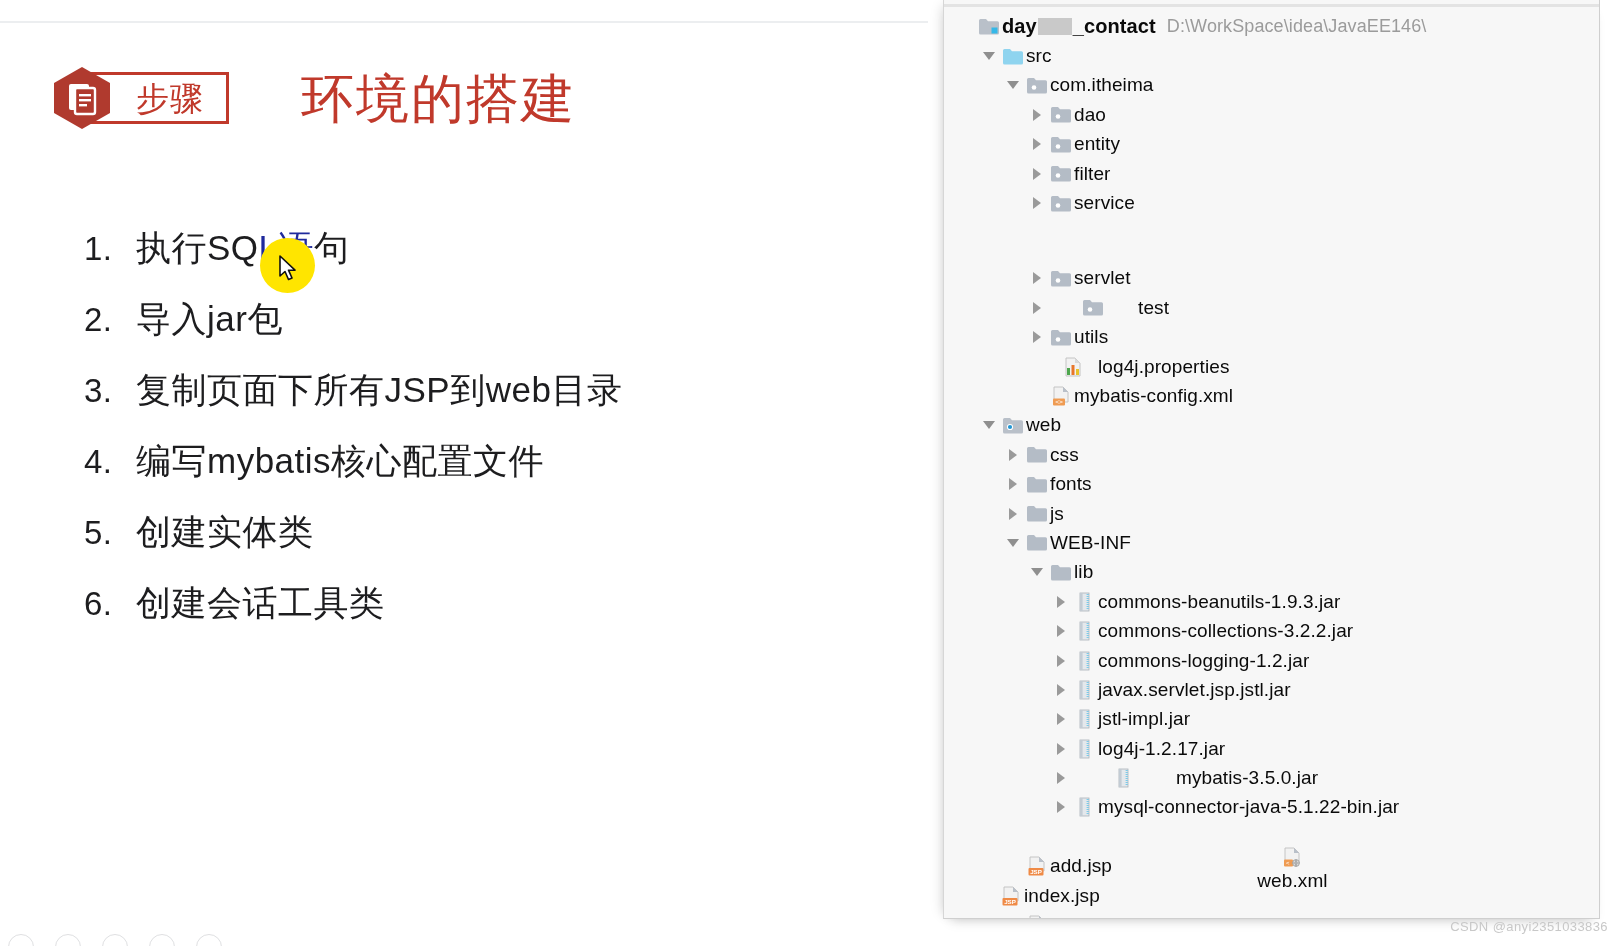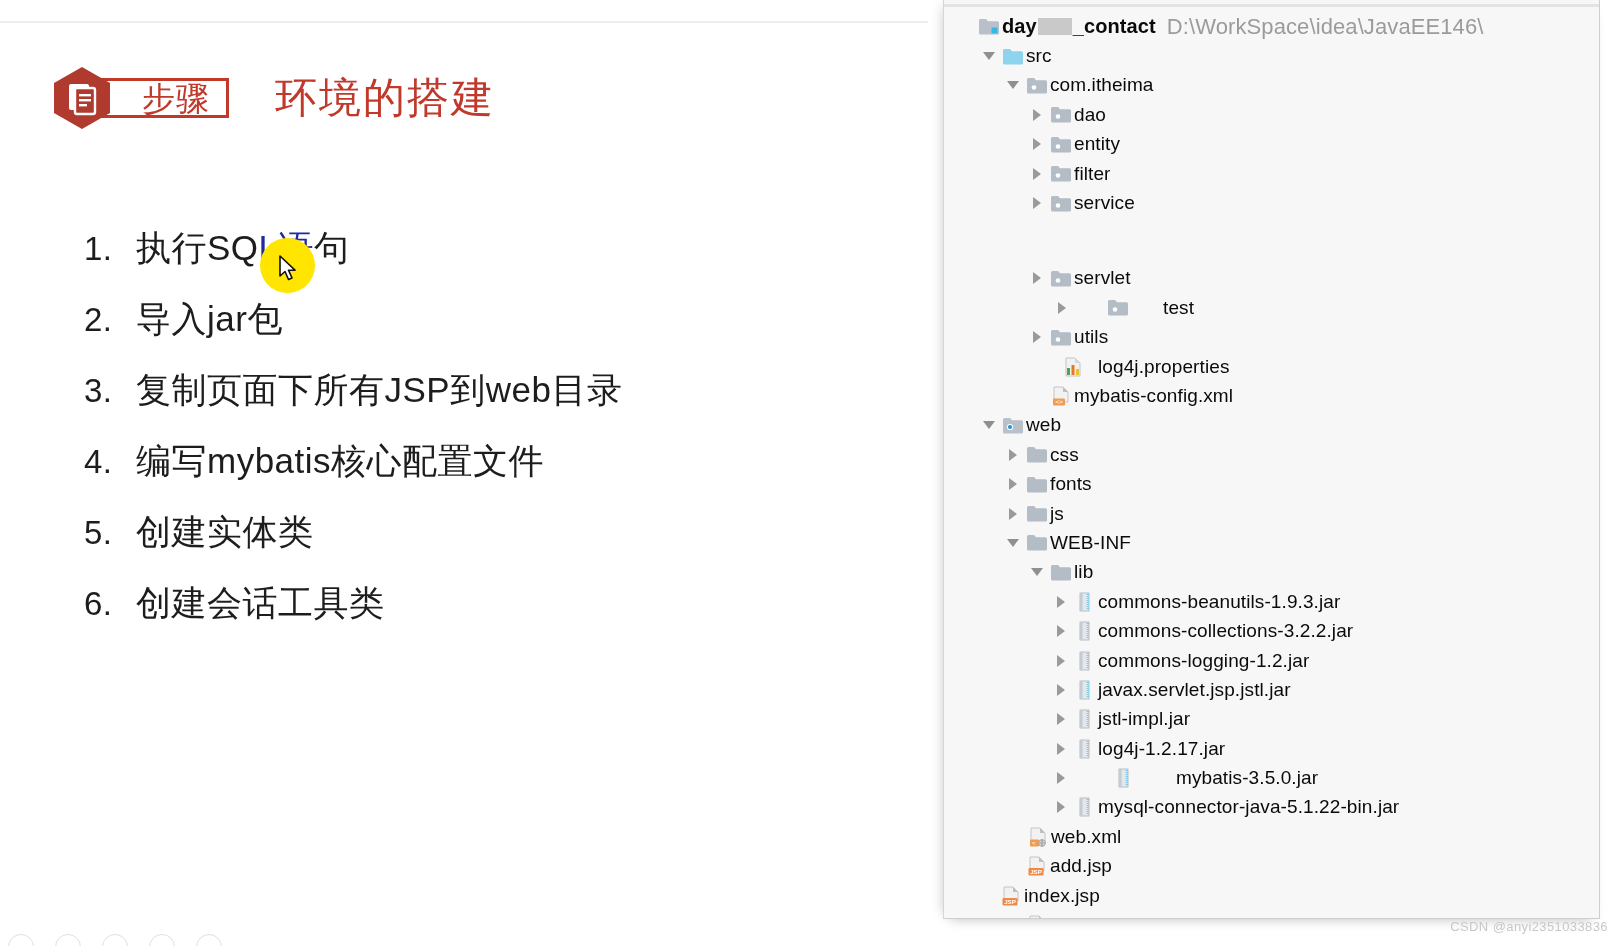--- a/index.html
+++ b/index.html
@@ -24,33 +24,33 @@
     position: absolute; top: 21px; left: 0; width: 928px; height: 2px;
     background: #eceef0;
   }
 
   
   .heading { position: absolute; left: 53px; top: 66px; display: flex; align-items: center; }
   .hex-badge { position: relative; width: 58px; height: 64px; flex: 0 0 auto; z-index: 2; }
   .hex-badge svg { display: block; }
   .step-box {
     margin-left: -22px;
-    height: 40px; min-width: 140px;
+    height: 52px; min-width: 140px;
     border: 3px solid #c0392b;
     background: #fff;
     display: flex; align-items: center; justify-content: flex-end;
-    padding: 0 16px 0 44px;
+    padding: 0 22px 0 44px;
   }
   .step-box-label {
     font-size: 33px; color: #c0392b; font-weight: 400;
     line-height: 1; letter-spacing: 1px;
   }
   .heading-title {
-    margin-left: 46px;
-    font-size: 42px; color: #c0392b; letter-spacing: 2px;
+    margin-left: 72px;
+    font-size: 53px; color: #c0392b; letter-spacing: 2px;
     line-height: 1; white-space: nowrap;
   }
 
   
   .steps-list { position: absolute; left: 84px; top: 225px; width: 820px; }
   .step-row {
     display: flex; align-items: baseline;
     height: 71px;
     font-size: 35px; color: #1d1d1f; letter-spacing: 0.5px;
   }
@@ -92,21 +92,21 @@
   .twisty { width: 22px; flex: 0 0 22px; display: flex; align-items: center; justify-content: center; }
   .tw { width: 0; height: 0; }
   .tw.right { border-left: 8px solid #9a9a9a; border-top: 6px solid transparent; border-bottom: 6px solid transparent; }
   .tw.down  { border-top: 8px solid #8f8f8f; border-left: 6px solid transparent; border-right: 6px solid transparent; }
   .twisty.none .tw { border: 0; }
 
   .ic { width: 26px; flex: 0 0 26px; display: flex; align-items: center; justify-content: center; }
   .ic svg { display: block; }
   .label { font-size: 19px; color: #0a0a0a; letter-spacing: 0.1px; }
   .label.root { font-weight: bold; font-size: 20px; }
-  .path { font-size: 22px; color: #9b9b9b; margin-left: 11px; letter-spacing: 0.1px; }
+  .path { font-size: 18px; color: #9b9b9b; margin-left: 11px; letter-spacing: 0.1px; }
   .redact { display: inline-block; width: 34px; height: 17px; background: #c9c9c9; vertical-align: -2px; margin: 0 1px; }
 
   
   .watermark {
     position: absolute; right: 8px; bottom: 12px;
     font-size: 13px; color: #c8c8c8; letter-spacing: 0.4px;
   }
 </style>
 </head>
 <body>
@@ -275,21 +275,21 @@
             <i class="tw right"></i>
           </div>
           <div class="ic">
             <svg width="20" height="17" viewBox="0 0 20 17">
               <path d="M0 2.5 A1.5 1.5 0 0 1 1.5 1 H7 L9 3.2 H18.5 A1.5 1.5 0 0 1 20 4.7 V15 A1.5 1.5 0 0 1 18.5 16.5 H1.5 A1.5 1.5 0 0 1 0 15 Z" fill="#b4bcc6"></path>
               <circle cx="7" cy="10.5" r="2.3" fill="#ffffff"></circle>
             </svg>
           </div>
           <span class="label">servlet</span>
         </div>
-        <div class="node" style="padding-left: 107px; gap: 32px;">
+        <div class="node" style="padding-left: 82px; gap: 32px;">
           <div class="twisty">
             <i class="tw right"></i>
           </div>
           <div class="ic">
             <svg width="20" height="17" viewBox="0 0 20 17">
               <path d="M0 2.5 A1.5 1.5 0 0 1 1.5 1 H7 L9 3.2 H18.5 A1.5 1.5 0 0 1 20 4.7 V15 A1.5 1.5 0 0 1 18.5 16.5 H1.5 A1.5 1.5 0 0 1 0 15 Z" fill="#b4bcc6"></path>
               <circle cx="7" cy="10.5" r="2.3" fill="#ffffff"></circle>
             </svg>
           </div>
           <span class="label">test</span>
@@ -516,21 +516,21 @@
             <svg width="14" height="20" viewBox="0 0 14 20">
               <rect x="2" y="1" width="9" height="18" fill="#e4e8ec" stroke="#aab2ba" stroke-width="0.8"></rect>
               <rect x="2" y="1" width="2.6" height="18" fill="#c3ccd4"></rect>
               <g stroke="#6ec6e8" stroke-width="0.9">
                 <path d="M8.6 2.5 h2.2 M8.6 4.5 h2.2 M8.6 6.5 h2.2 M8.6 8.5 h2.2 M8.6 10.5 h2.2 M8.6 12.5 h2.2 M8.6 14.5 h2.2 M8.6 16.5 h2.2"></path>
               </g>
             </svg>
           </div>
           <span class="label">mysql-connector-java-5.1.22-bin.jar</span>
         </div>
-        <div class="node" style="padding-left: 59px;">
+        <div class="node" style="padding-left: 42px; flex-direction: column;">
           <div class="twisty none">
             <i class="tw "></i>
           </div>
           <div class="ic">
             <svg width="19" height="20" viewBox="0 0 19 20">
               <path d="M2 1 H11 L16 6 V16 H2 Z" fill="#f2f2f2" stroke="#c4c4c4"></path>
               <path d="M11 1 L16 6 H11 Z" fill="#b9c0c9"></path>
               <rect x="1" y="12.5" width="9" height="7" rx="1" fill="#ef9b52"></rect>
               <text x="4.5" y="18.3" font-size="6" fill="#ffffff" text-anchor="middle" font-family="DejaVu Sans Mono, monospace">&lt;</text>
               <circle cx="13" cy="16" r="3.4" fill="#dddddd" stroke="#9e9e9e" stroke-width="0.9"></circle>

